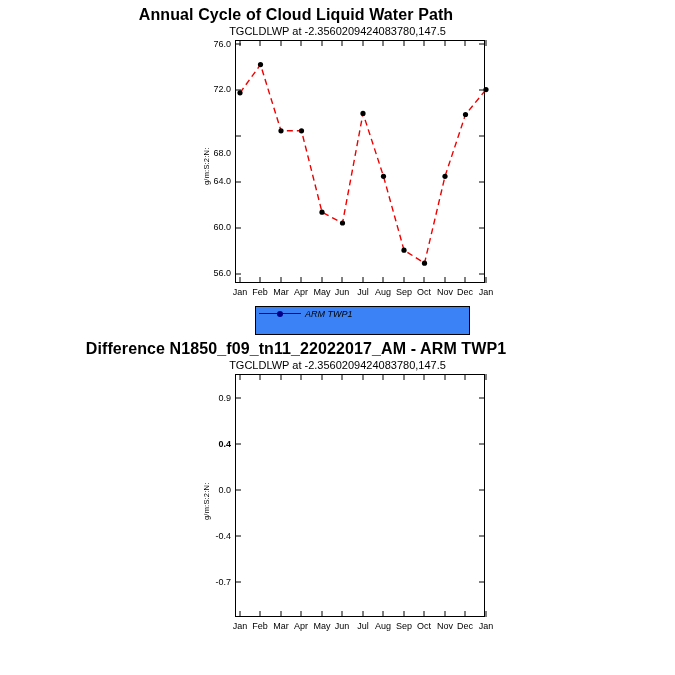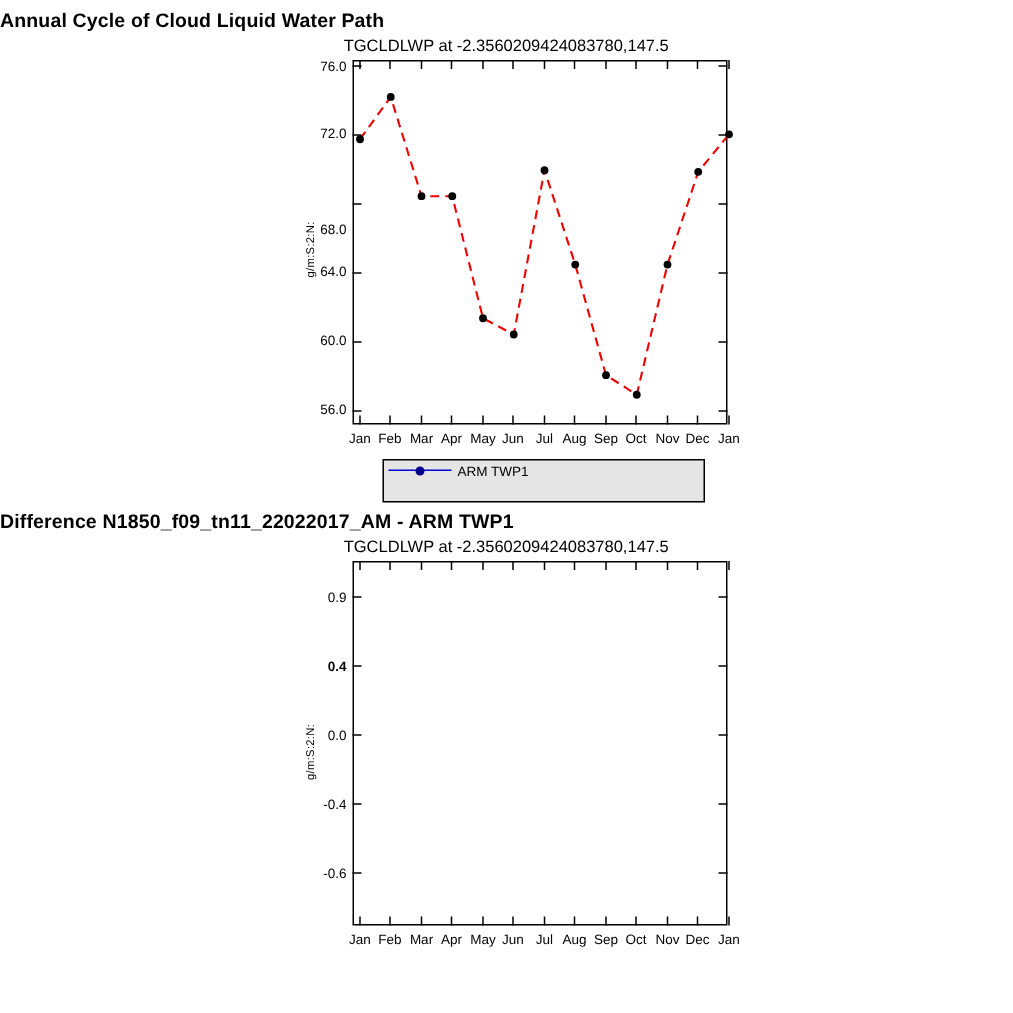--- a/index.html
+++ b/index.html
@@ -19,21 +19,22 @@
     position: absolute;
     left: 0;
     width: 675px;
   }
   #panel-top { top: 0; height: 340px; }
   #panel-bottom { top: 335px; height: 340px; }
 
   .chart-title {
     position: absolute;
     width: 592px;
-    font-size: 13px;
+    text-align: center;
+    font-size: 16px;
     font-weight: bold;
     letter-spacing: 0.1px;
   }
   .chart-subtitle {
     position: absolute;
     width: 675px;
     text-align: center;
     font-size: 11px;
     font-weight: normal;
   }
@@ -65,22 +66,23 @@
   }
   svg.overlay {
     position: absolute;
     left: 0;
     top: 0;
     overflow: visible;
   }
   .legend-box {
     position: absolute;
     border: 1px solid #000000;
-    background: #e5e5e5;
+    background: #3b82f6;
     box-sizing: border-box;
+    font-style: italic;
   }
   .legend-row {
     position: relative;
     height: 13px;
     display: flex;
     align-items: center;
     padding-left: 3px;
   }
   .legend-sample {
     width: 42px;
@@ -221,21 +223,21 @@
   <div class="chart-subtitle" style="top:24px;">TGCLDLWP at -2.3560209424083780,147.5</div>
 
   <div class="ylabel" style="left:202px; top:185px;">g/m:S:2:N:</div>
 
   <div class="plot-frame" style="left:235px; top:39px; width:250px; height:243px;"></div>
 
   <div class="ytick-label" style="left:192px; top:58px; width:39px;">0.9</div>
   <div class="ytick-label" style="left:192px; top:104px; width:39px;font-weight:bold;">0.4</div>
   <div class="ytick-label" style="left:192px; top:150px; width:39px;">0.0</div>
   <div class="ytick-label" style="left:192px; top:196px; width:39px;">-0.4</div>
-  <div class="ytick-label" style="left:192px; top:242px; width:39px;">-0.6</div>
+  <div class="ytick-label" style="left:192px; top:242px; width:39px;">-0.7</div>
 
   <div class="xtick-label" style="left:224px; top:286px; width:32px;">Jan</div>
   <div class="xtick-label" style="left:244px; top:286px; width:32px;">Feb</div>
   <div class="xtick-label" style="left:265px; top:286px; width:32px;">Mar</div>
   <div class="xtick-label" style="left:285px; top:286px; width:32px;">Apr</div>
   <div class="xtick-label" style="left:306px; top:286px; width:32px;">May</div>
   <div class="xtick-label" style="left:326px; top:286px; width:32px;">Jun</div>
   <div class="xtick-label" style="left:347px; top:286px; width:32px;">Jul</div>
   <div class="xtick-label" style="left:367px; top:286px; width:32px;">Aug</div>
   <div class="xtick-label" style="left:388px; top:286px; width:32px;">Sep</div>

